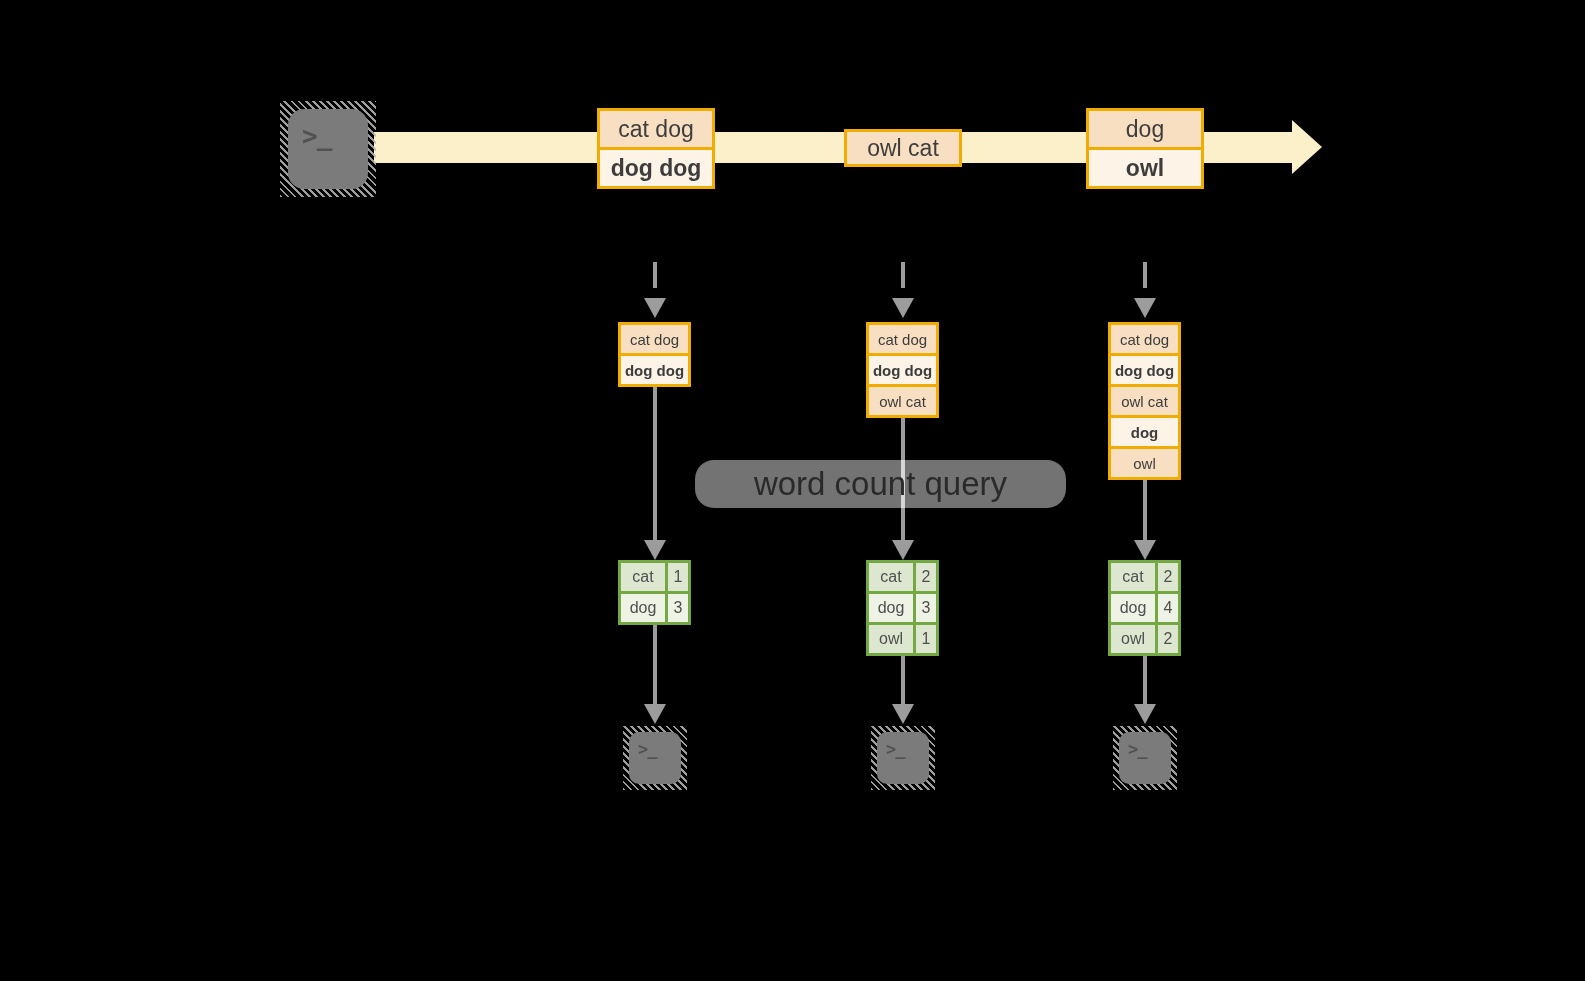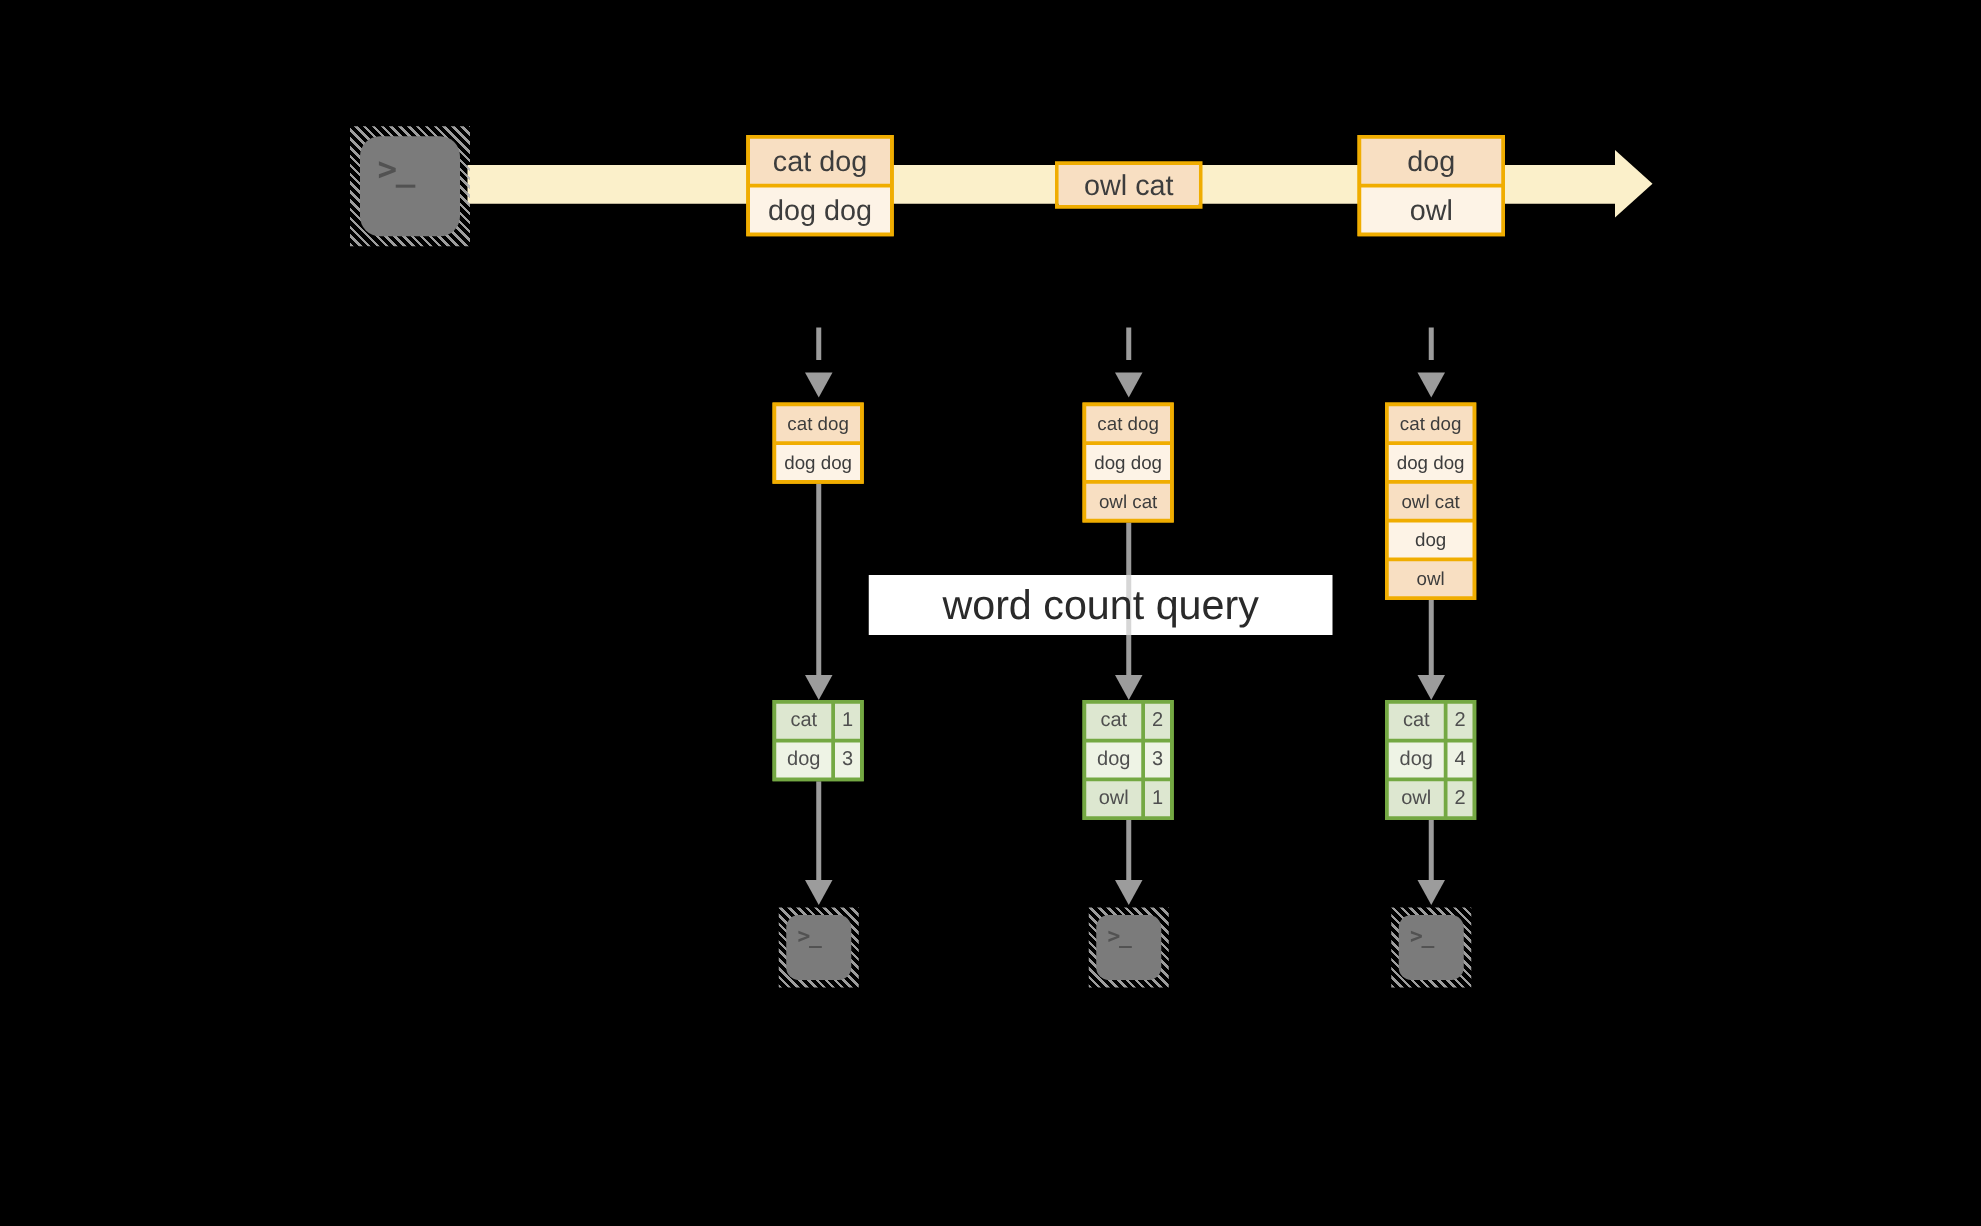--- a/index.html
+++ b/index.html
@@ -26,21 +26,21 @@
                border-top:27px solid transparent;border-bottom:27px solid transparent;
                border-left:30px solid #fbf0ca;}
 
   
   .msgbox{position:absolute;width:112px;border:3px solid #f0ad00;z-index:6;background:#f0ad00;}
   .msgrow{height:36px;display:flex;align-items:center;justify-content:center;
           font-size:23px;color:#3d3d3d;}
   .msgrow.single{height:32px;}
   .msgrow + .msgrow{margin-top:3px;}
   .tone-peach{background:#f8dfc2;}
-  .tone-cream{background:#fdf3e6;}
+  .tone-cream{background:#fdf3e6;font-weight:bold;}
 
   
   .bufbox{position:absolute;width:67px;border:3px solid #f0ad00;z-index:6;background:#f0ad00;}
   .bufrow{height:28px;display:flex;align-items:center;justify-content:center;
           font-size:15px;color:#3d3d3d;white-space:nowrap;}
   .bufrow + .bufrow{margin-top:3px;}
 
   
   .cnttable{position:absolute;width:67px;border:3px solid #74a843;background:#74a843;z-index:6;}
   .cntrow{display:grid;grid-template-columns:44px 20px;column-gap:3px;height:28px;}
@@ -51,21 +51,21 @@
   .tone-glight .cword,.tone-glight .ccount{background:#eef3e5;}
 
   
   .vline{position:absolute;width:4px;background:#9c9c9c;z-index:3;}
   .ahead{position:absolute;width:0;height:0;z-index:3;
          border-left:11px solid transparent;border-right:11px solid transparent;
          border-top:20px solid #9c9c9c;}
 
   
   .querybox{position:absolute;left:695px;top:460px;width:371px;height:48px;
-            background:#ffffff;z-index:5;display:flex;align-items:center;justify-content:center;}
+            background:#737373;z-index:5;display:flex;align-items:center;justify-content:center;border-radius:19px;}
   .query-line{position:absolute;left:206px;top:0;width:4px;height:48px;background:#d6d6d6;z-index:1;}
   .querytext{position:relative;z-index:2;font-size:33px;color:#2a2a2a;}
 </style>
 </head>
 <body>
 
 <div class="canvas">
 
   <div class="terminal src">
     <div class="term-inner">

